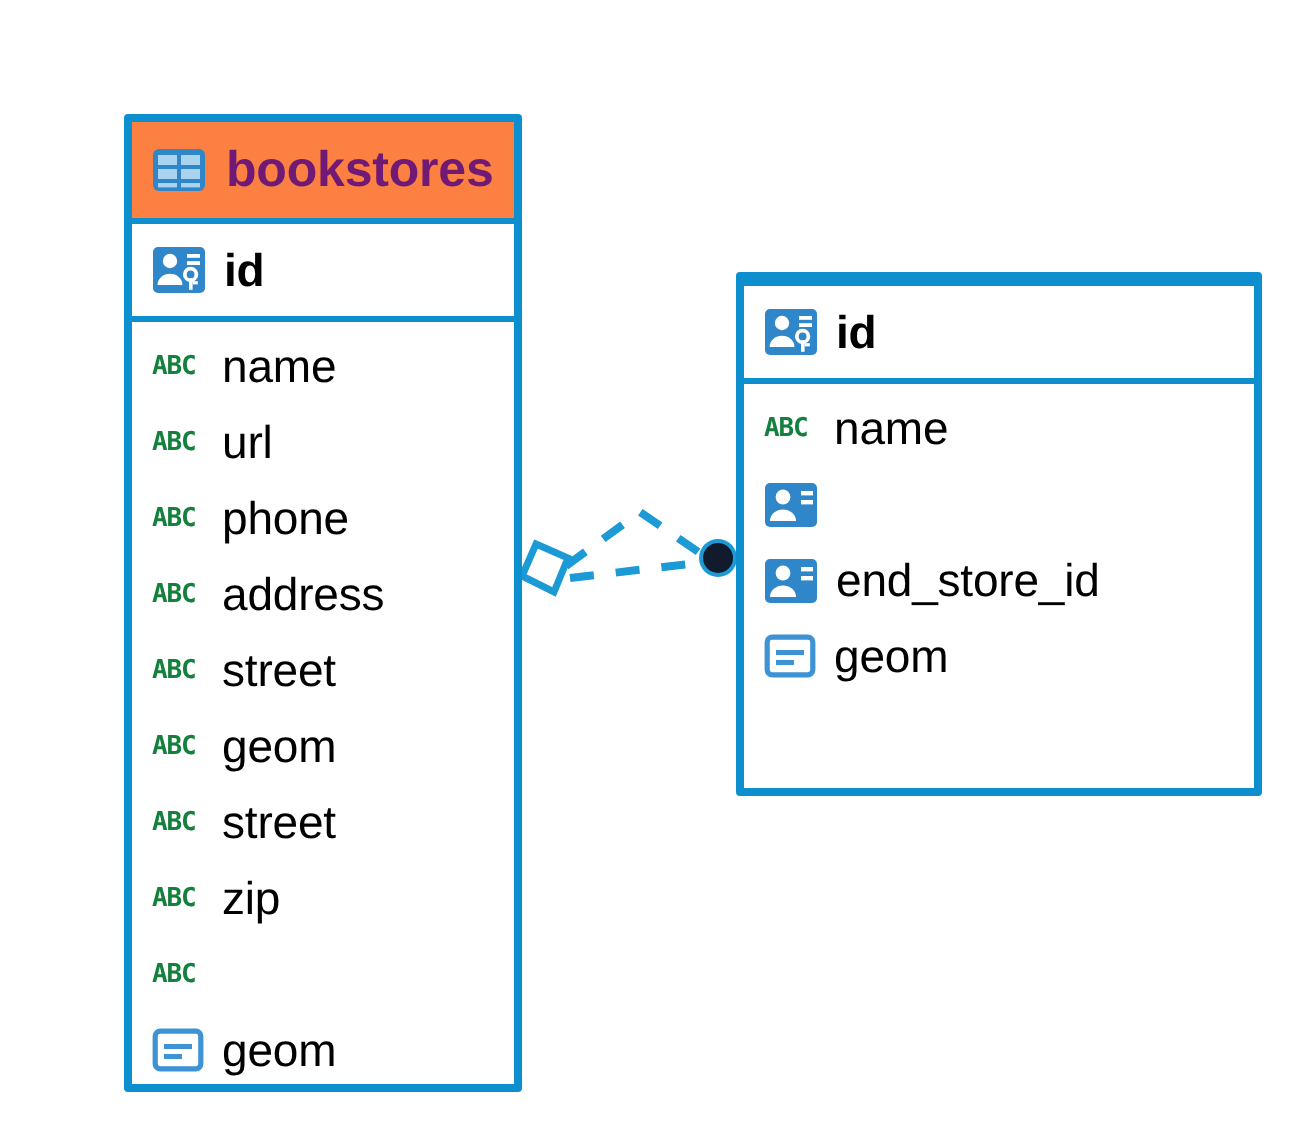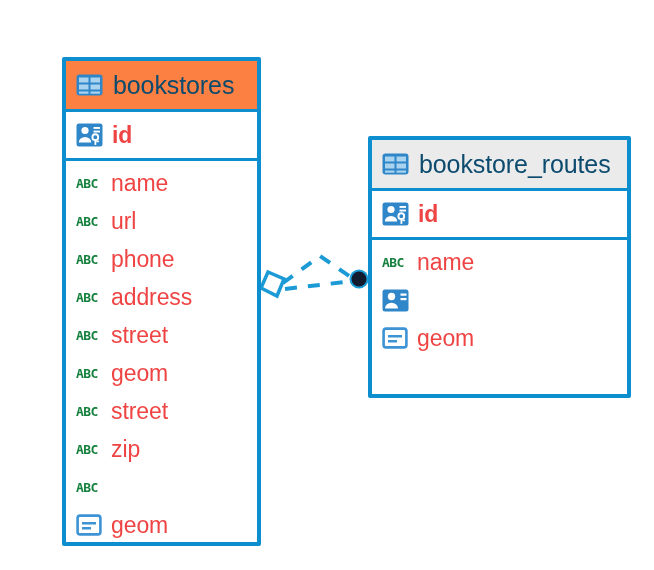--- a/index.html
+++ b/index.html
@@ -38,43 +38,44 @@
     box-sizing: border-box;
     height: 48px;
     padding: 0 8px 0 10px;
     gap: 10px;
   }
   .entity-header.orange { background: #fc8042; }
   .entity-header.grey   { background: #ebebeb; }
 
   .entity-title {
     font-size: 25px;
-    color: #0c4a6e;
+    color: #701a75;
     line-height: 1;
     white-space: nowrap;
     letter-spacing: -0.1px;
+    font-weight: bold;
   }
 
   
   .pk-block {
     border-top: 3px solid #0d8ecf;
     border-bottom: 3px solid #0d8ecf;
   }
 
   .field {
     display: flex;
     align-items: center;
     gap: 9px;
     padding: 0 8px 0 10px;
     box-sizing: border-box;
     height: 38px;
   }
   .field .fname {
     font-size: 23px;
-    color: #ef4444;
+    color: #000000;
     line-height: 1;
     white-space: nowrap;
     letter-spacing: -0.1px;
   }
   .field.pk { height: 46px; }
   .field.pk .fname { font-weight: bold; }
 
   .field-list { padding: 3px 0 4px 0; }
 
   .ico {
@@ -222,32 +223,20 @@
           <rect x="6" y="8" width="14" height="2.5" fill="#3d93d4"></rect>
           <rect x="6" y="13" width="9" height="2.5" fill="#3d93d4"></rect>
         </svg>
         <span class="fname">geom</span>
       </div>
     </div>
   </div>
 
   <div class="entity" style="left:368px; top:136px; width:263px; height:262px;">
 
-    <div class="entity-header grey">
-      <svg class="ico" width="27" height="22" viewBox="0 0 27 22">
-        <rect x="0.5" y="0.5" width="26" height="21" rx="3" fill="#2f86c8"></rect>
-        <rect x="3" y="3.5" width="9.5" height="5" fill="#a9d3ee"></rect>
-        <rect x="14.5" y="3.5" width="9.5" height="5" fill="#a9d3ee"></rect>
-        <rect x="3" y="10.5" width="9.5" height="5" fill="#a9d3ee"></rect>
-        <rect x="14.5" y="10.5" width="9.5" height="5" fill="#a9d3ee"></rect>
-        <rect x="3" y="17.5" width="9.5" height="2.2" fill="#a9d3ee"></rect>
-        <rect x="14.5" y="17.5" width="9.5" height="2.2" fill="#a9d3ee"></rect>
-      </svg>
-      <span class="entity-title">bookstore_routes</span>
-    </div>
 
     <div class="pk-block">
       <div class="field pk">
         <svg class="ico" width="27" height="24" viewBox="0 0 27 24">
           <rect x="0.5" y="0.5" width="26" height="23" rx="2.5" fill="#2f86c8"></rect>
           <circle cx="9" cy="7.5" r="3.6" fill="#ffffff"></circle>
           <path d="M 2.8 19.5 a 6.2 5.6 0 0 1 12.4 0 Z" fill="#ffffff"></path>
           <rect x="17.5" y="4" width="6.5" height="1.9" fill="#ffffff"></rect>
           <rect x="17.5" y="7.6" width="6.5" height="1.9" fill="#ffffff"></rect>
           <circle cx="19.3" cy="14.2" r="2.9" fill="none" stroke="#ffffff" stroke-width="1.9"></circle>
@@ -268,20 +257,30 @@
       <div class="field">
         <svg class="ico" width="27" height="23" viewBox="0 0 27 23">
           <rect x="0.5" y="0.5" width="26" height="22" rx="2.5" fill="#2f86c8"></rect>
           <circle cx="9.5" cy="7.5" r="3.7" fill="#ffffff"></circle>
           <path d="M 3 19.5 a 6.5 5.8 0 0 1 13 0 Z" fill="#ffffff"></path>
           <rect x="18.5" y="4.5" width="6" height="2.2" fill="#ffffff"></rect>
           <rect x="18.5" y="9" width="6" height="2.2" fill="#ffffff"></rect>
         </svg>
       </div>
       <div class="field">
+        <svg class="ico" width="27" height="23" viewBox="0 0 27 23">
+          <rect x="0.5" y="0.5" width="26" height="22" rx="2.5" fill="#2f86c8"></rect>
+          <circle cx="9.5" cy="7.5" r="3.7" fill="#ffffff"></circle>
+          <path d="M 3 19.5 a 6.5 5.8 0 0 1 13 0 Z" fill="#ffffff"></path>
+          <rect x="18.5" y="4.5" width="6" height="2.2" fill="#ffffff"></rect>
+          <rect x="18.5" y="9" width="6" height="2.2" fill="#ffffff"></rect>
+        </svg>
+        <span class="fname">end_store_id</span>
+      </div>
+      <div class="field">
         <svg class="ico" width="26" height="22" viewBox="0 0 26 22">
           <rect x="1.6" y="1.6" width="22.8" height="18.8" rx="2.5" fill="#ffffff" stroke="#3d93d4" stroke-width="2.6"></rect>
           <rect x="6" y="8" width="14" height="2.5" fill="#3d93d4"></rect>
           <rect x="6" y="13" width="9" height="2.5" fill="#3d93d4"></rect>
         </svg>
         <span class="fname">geom</span>
       </div>
     </div>
   </div>
 

